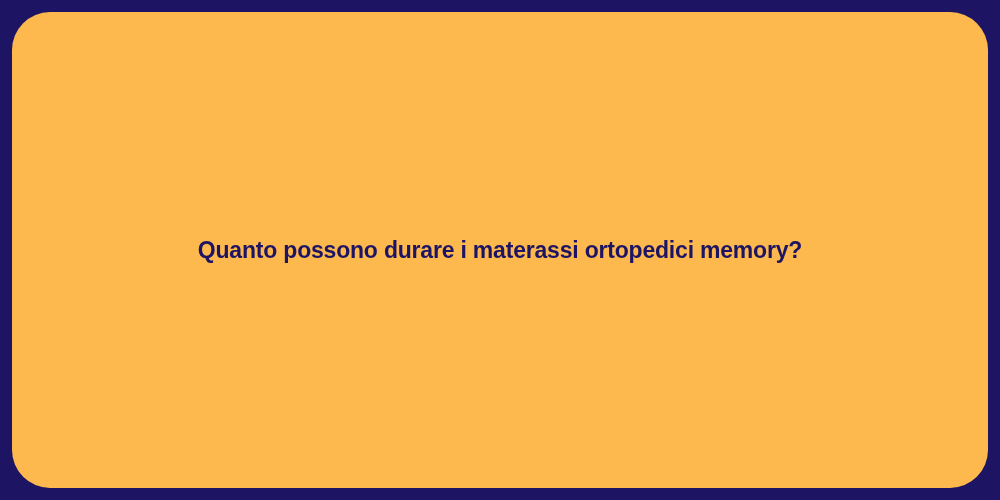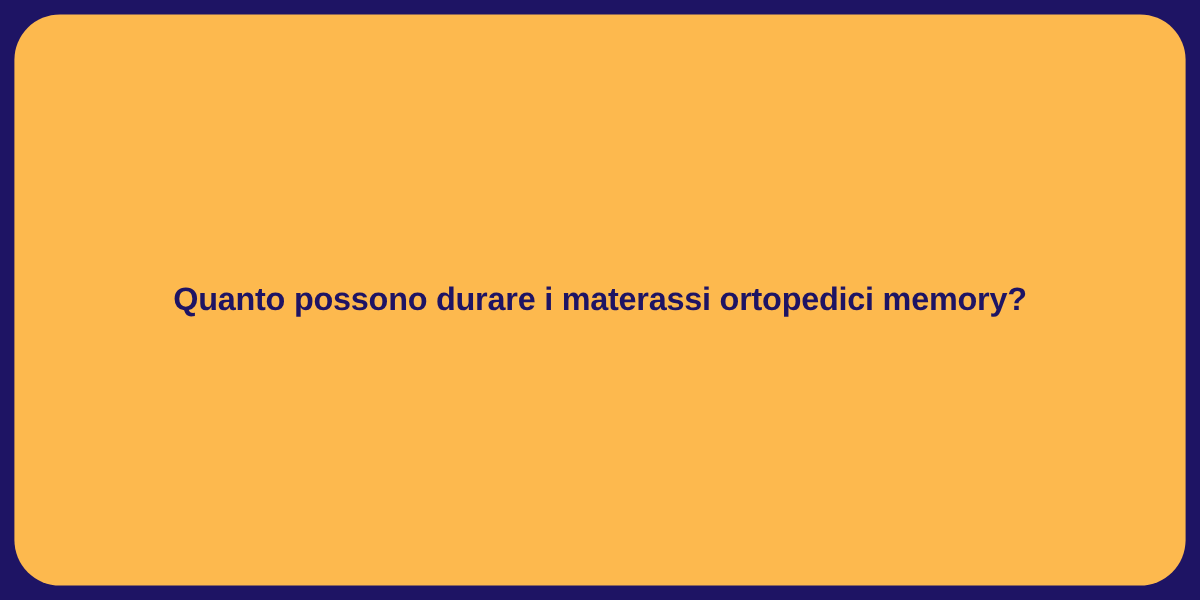--- a/index.html
+++ b/index.html
@@ -45,15 +45,15 @@
     letter-spacing: -0.2px;
     text-align: center;
     white-space: nowrap;
   }
 </style>
 </head>
 <body>
 
 <div id="banner-root" style="background: rgb(30, 20, 100); padding: 12px;">
   <div id="banner-panel" style="background: rgb(253, 185, 78); border-radius: 38px;">
-    <h1 id="banner-heading" style="color: rgb(30, 20, 100); font-size: 27px; text-align: center;">Quanto possono durare i materassi ortopedici memory?</h1>
+    <h1 id="banner-heading" style="color: rgb(30, 20, 100); font-size: 23px; text-align: center;">Quanto possono durare i materassi ortopedici memory?</h1>
   </div>
 </div>
 
 </body></html>

